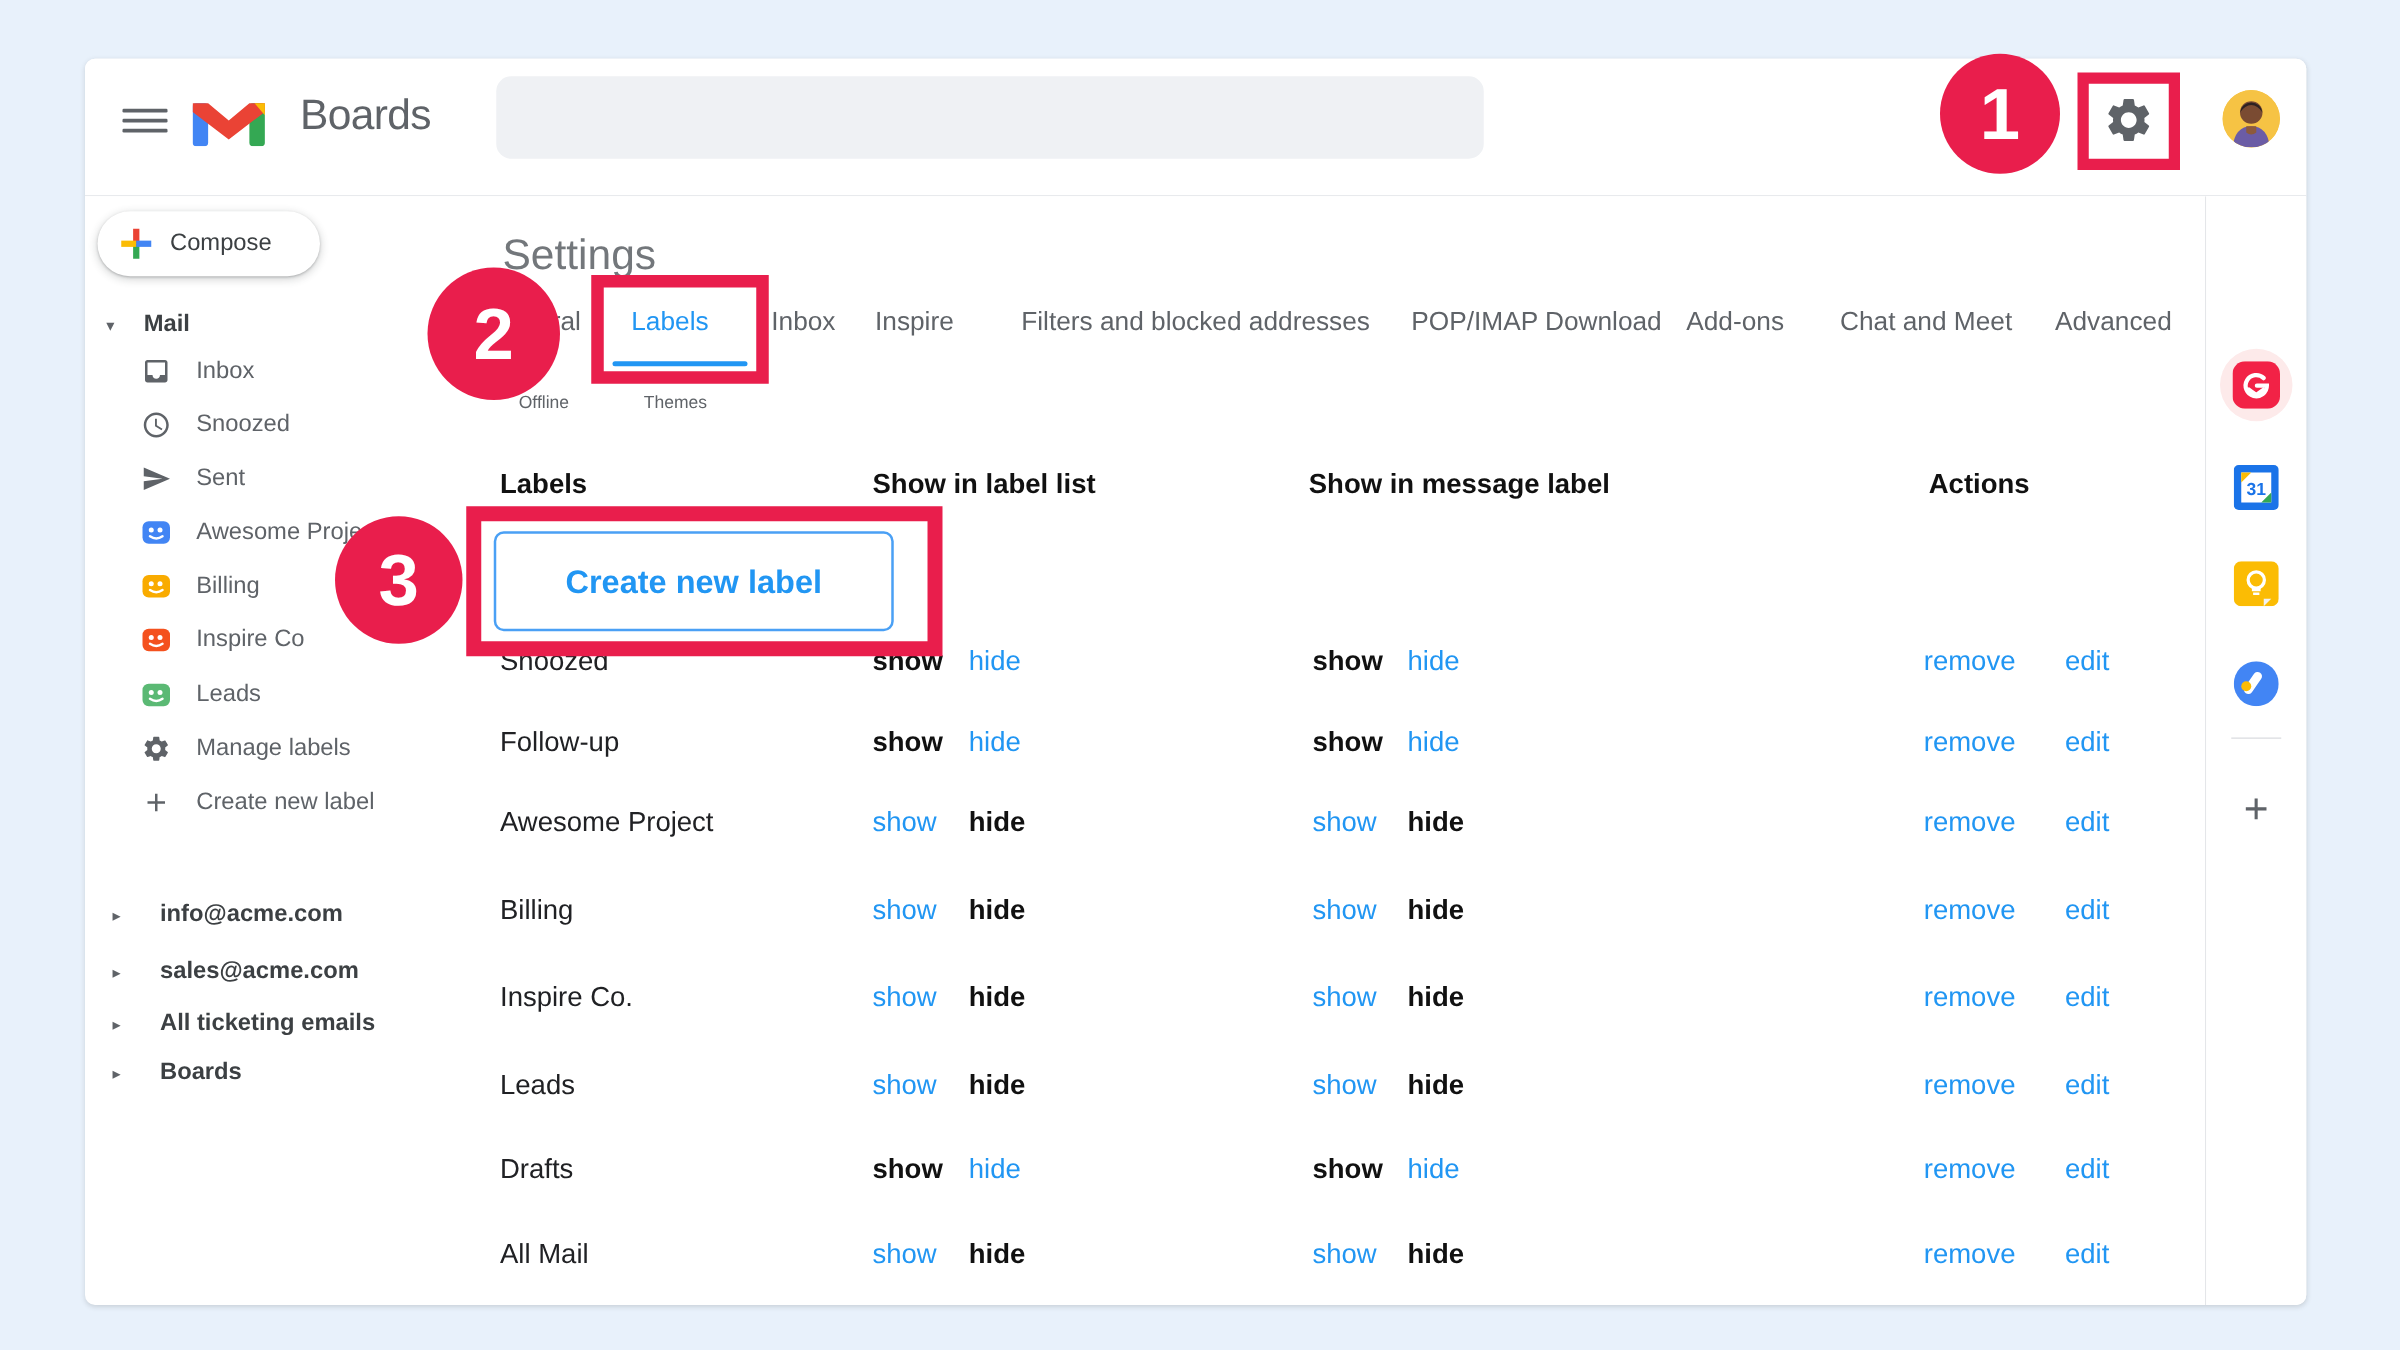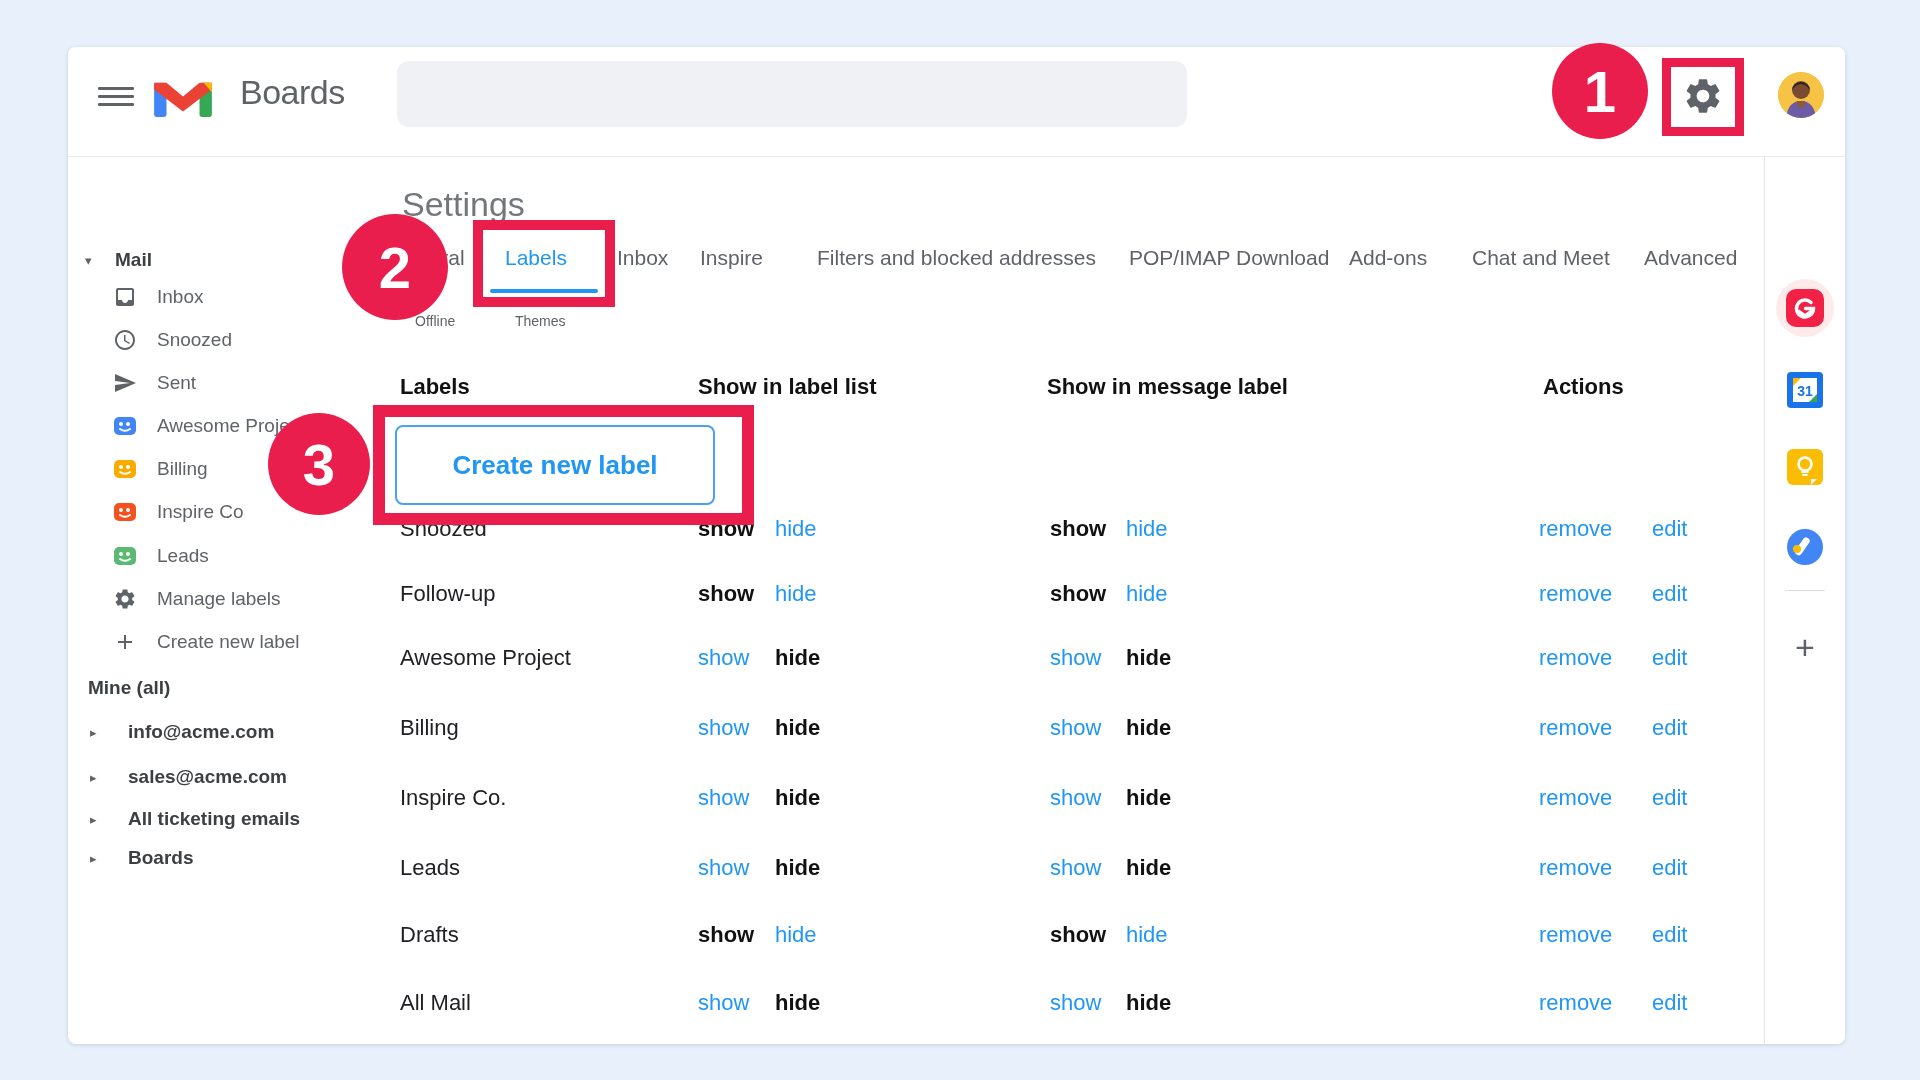--- a/index.html
+++ b/index.html
@@ -82,20 +82,29 @@
       <svg width="46" height="46" viewBox="0 0 46 46">
         <circle cx="23" cy="23" r="23" fill="#f6c344"></circle>
         <circle cx="23" cy="18" r="9" fill="#7a4b32"></circle>
         <path d="M23 10 a9 9 0 0 1 9 8 q-4-6 -9-6 q-5 0 -9 6 a9 9 0 0 1 9-8z" fill="#2d2222"></path>
         <path d="M8 46 q2-17 15-17 q13 0 15 17z" fill="#6b5ca5"></path>
         <path d="M19 29 h8 v5 q-4 3 -8 0z" fill="#8d5a3b"></path>
       </svg>
     </div>
   </div>
 
+  <div class="compose">
+    <svg width="26" height="26" viewBox="0 0 26 26">
+      <rect x="10.5" y="1" width="5" height="12" fill="#ea4335"></rect>
+      <rect x="10.5" y="13" width="5" height="12" fill="#34a853"></rect>
+      <rect x="1" y="10.5" width="12" height="5" fill="#fbbc04"></rect>
+      <rect x="13" y="10.5" width="12" height="5" fill="#4285f4"></rect>
+    </svg>
+    <span>Compose</span>
+  </div>
 
   <div class="side-row" style="left:0; top:197px; width:320px;">
     <span class="tri" style="position:absolute; left:17px;">▾</span>
     <span class="lbl side-head" style="left:47px;">Mail</span>
   </div>
 
   <div id="side-items">
       <div class="side-row" style="left: 0px; top: 234px; width: 320px;">
         <span class="ic">
           <svg width="24" height="24" viewBox="0 0 24 24">
@@ -175,23 +184,20 @@
       <div class="side-row" style="left: 0px; top: 579px; width: 320px;">
         <span class="ic">
           <svg width="24" height="24" viewBox="0 0 24 24">
             <path fill="#5f6368" d="M19 13h-6v6h-2v-6H5v-2h6V5h2v6h6z"></path>
           </svg>
         </span>
                      <span class="lbl">Create new label</span>
       </div>
     </div>
 
-  <div class="side-row" style="left:0; top:625px; width:320px;">
-    <span class="lbl side-head" style="left:20px;">Mine (all)</span>
-  </div>
 
   <div id="side-groups">
       <div class="side-row" style="left: 0px; top: 669px; width: 320px;">
         <span class="tri" style="position:absolute; left:22px;">▸</span>
                      <span class="lbl side-head" style="left:60px;">info@acme.com</span>
       </div>
       <div class="side-row" style="left: 0px; top: 714px; width: 320px;">
         <span class="tri" style="position:absolute; left:22px;">▸</span>
                      <span class="lbl side-head" style="left:60px;">sales@acme.com</span>
       </div>

